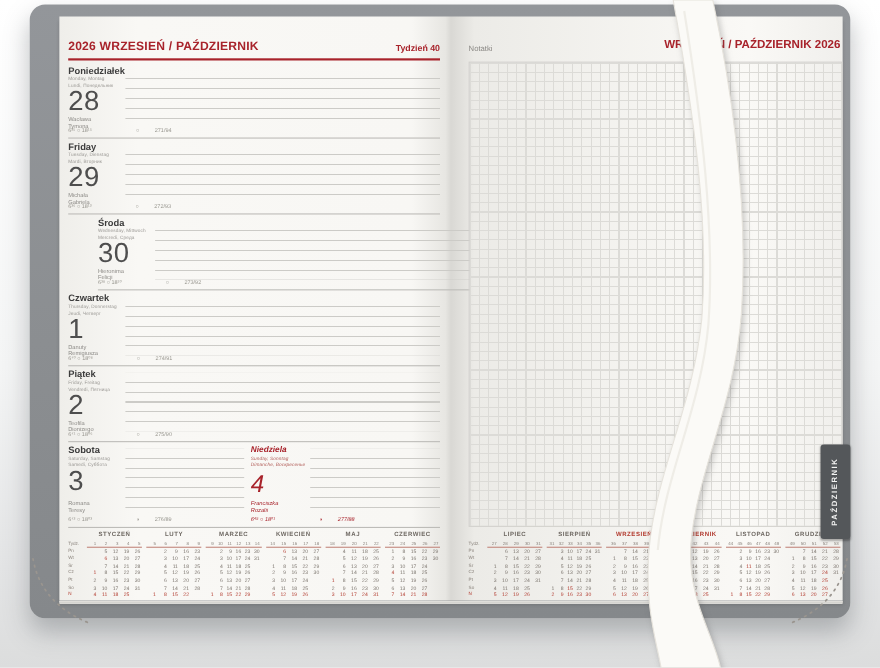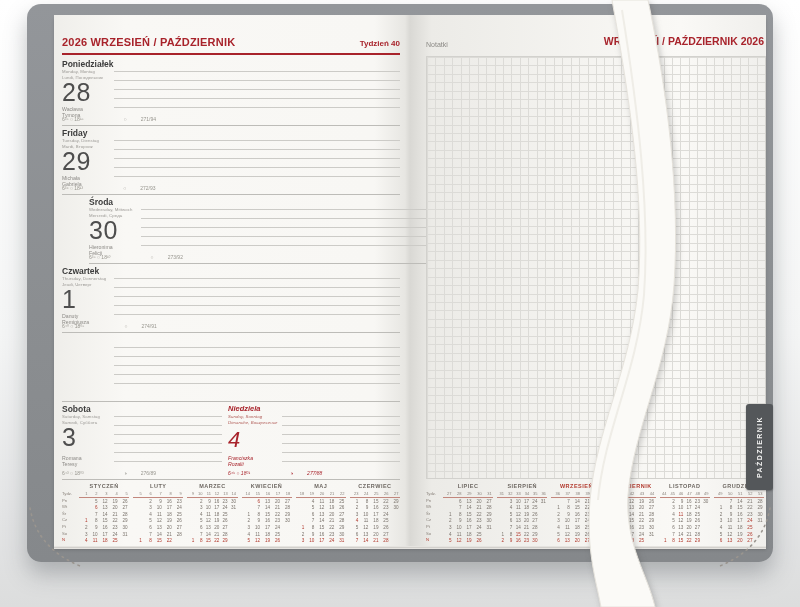--- a/index.html
+++ b/index.html
@@ -151,20 +151,33 @@
     <div class="sun-line">
       <span>6⁴⁰ ○ 18⁰⁸</span>
       <span class="moon">○</span>
       <span class="doy">274/91</span>
     </div>
   </div>
 </div>
 
 <div class="day-row" style="top:332px;">
   <div class="rules full"></div>
+  <div class="day-label">
+    <div class="day-name">Piątek</div>
+    <div class="day-sub sub1">Friday, Freitag</div>
+    <div class="day-sub sub2">Vendredi, Пятница</div>
+    <div class="day-num">2</div>
+    <div class="day-saint st1">Teofila</div>
+    <div class="day-saint st2">Dionizego</div>
+    <div class="sun-line">
+      <span>6⁴¹ ○ 18⁰⁶</span>
+      <span class="moon">○</span>
+      <span class="doy">275/90</span>
+    </div>
+  </div>
 </div>
 
 <div class="day-row" style="top:401px;height:78px;">
   <div class="rules sat"></div>
   <div class="rules sun"></div>
   <div class="day-label">
     <div class="day-name">Sobota</div>
     <div class="day-sub sub1">Saturday, Samstag</div>
     <div class="day-sub sub2">Samedi, Суббота</div>
     <div class="day-num">3</div>

